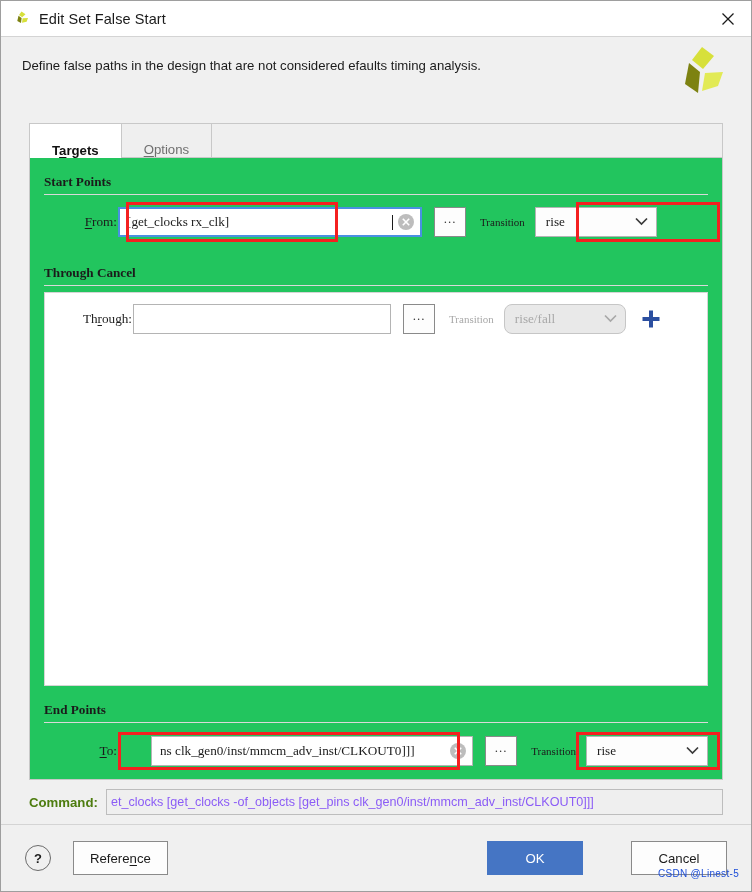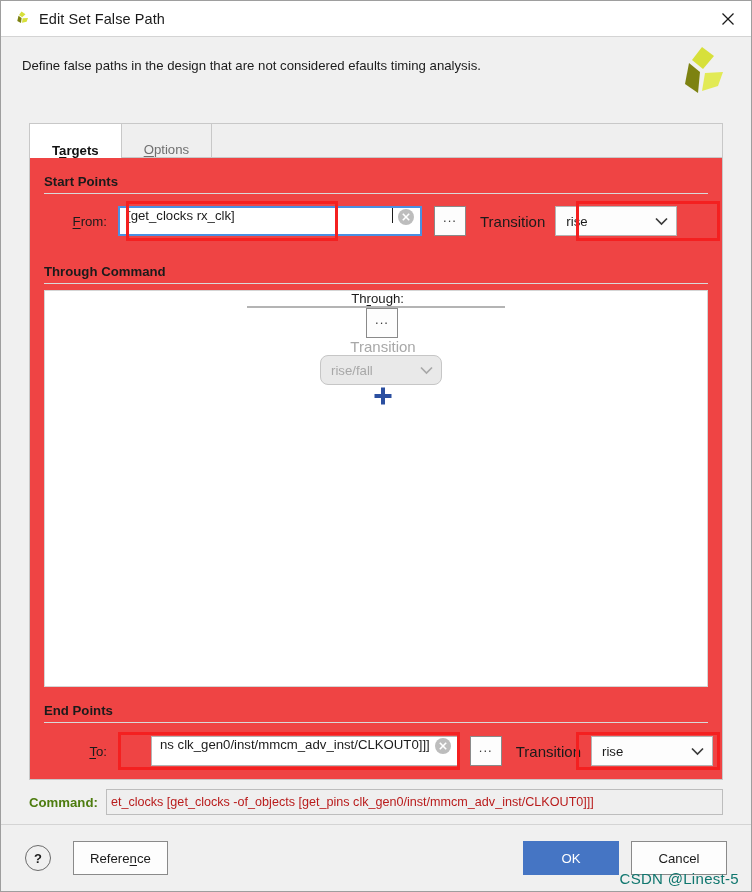--- a/index.html
+++ b/index.html
@@ -95,27 +95,28 @@
     background: #ffffff;
     color: #111111;
     font-weight: bold;
     border-right: 1px solid #c8c8c8;
     margin-bottom: -1px;
     height: 34px;
   }
   .tab u { text-underline-offset: 2px; }
 
   #tab-panel {
-    background: #ef4444;
+    background: #22c55e;
     border: 1px solid #c8c8c8;
     flex: 1 1 auto;
     min-height: 0;
     padding: 0 14px;
     display: flex;
     flex-direction: column;
+    font-family: Liberation Serif, serif;
   }
 
   
   .group-title {
     font-size: 13.2px;
     font-weight: bold;
     color: #1b1b1b;
     padding: 16px 0 4px 0;
   }
   .group-rule {
@@ -129,31 +130,31 @@
     display: flex;
     align-items: center;
     height: 46px;
     position: relative;
   }
   .field-label {
     font-size: 13.2px;
     color: #1b1b1b;
     width: 74px;
     text-align: right;
-    padding-right: 11px;
+    padding-right: 1px;
     flex: 0 0 auto;
   }
   .field-label u { text-underline-offset: 2px; }
 
   .textfield {
     height: 30px;
     background: #ffffff;
     border: 1px solid #b4b4b4;
     display: flex;
-    align-items: flex-start;
+    align-items: center;
     padding: 0 2px 0 8px;
     font-size: 13.2px;
     color: #1b1b1b;
     position: relative;
   }
   .textfield.focused {
     border: 2px solid #4a90e2;
     padding: 0 2px 0 7px;
   }
   .textfield .value {
@@ -183,21 +184,21 @@
     display: flex; align-items: center; justify-content: center;
     letter-spacing: 1px;
     margin-left: 12px;
     flex: 0 0 auto;
     line-height: 8px;
     padding-bottom: 6px;
     cursor: default;
   }
 
   .transition-label {
-    font-size: 15px;
+    font-size: 11px;
     color: #1b1b1b;
     margin-left: 14px;
     flex: 0 0 auto;
   }
   .transition-label.disabled { color: #a8a8a8; }
 
   .combo {
     height: 30px;
     width: 122px;
     border: 1px solid #b4b4b4;
@@ -262,21 +263,21 @@
   }
   #command-field {
     flex: 1 1 auto;
     height: 26px;
     background: #efefef;
     border: 1px solid #bdbdbd;
     display: flex;
     align-items: center;
     padding: 0 4px;
     font-size: 12.6px;
-    color: #b91c1c;
+    color: #8b5cf6;
     overflow: hidden;
     white-space: nowrap;
   }
 
   #footer-sep {
     height: 1px;
     background: #d4d4d4;
     flex: 0 0 auto;
   }
 
@@ -317,40 +318,40 @@
   .dlg-btn.primary {
     background: #4575c4;
     border-color: #4575c4;
     color: #ffffff;
     width: 96px;
     padding: 0;
   }
   #btn-spacer { flex: 1 1 auto; }
   #watermark {
     position: absolute;
-    right: 12px; bottom: 4px;
-    font-size: 15px;
-    color: #0f766e;
+    right: 12px; bottom: 12px;
+    font-size: 10px;
+    color: #1d4ed8;
     letter-spacing: .3px;
   }
 </style>
 </head>
 <body>
 
 <div id="dialog">
 
   <div id="titlebar">
     <div id="title-logo">
       <svg width="18" height="18" viewBox="0 0 18 18">
         <polygon points="9.5,1.5 13.5,4.2 10.2,7.2 7,5.0" fill="#d7e03a"></polygon>
         <polygon points="6.5,5.8 9.6,7.9 9.0,13.0 5.3,11.0" fill="#7d8211"></polygon>
         <polygon points="10.6,8.2 16.0,8.0 14.6,11.8 10.0,12.7" fill="#d7e03a"></polygon>
       </svg>
     </div>
-    <div id="title-text">Edit Set False Path</div>
+    <div id="title-text">Edit Set False Start</div>
     <div id="titlebar-spacer"></div>
     <div id="close-btn">
       <svg width="14" height="14" viewBox="0 0 14 14">
         <line x1="1.5" y1="1.5" x2="12.5" y2="12.5" stroke="#1b1b1b" stroke-width="1.3"></line>
         <line x1="12.5" y1="1.5" x2="1.5" y2="12.5" stroke="#1b1b1b" stroke-width="1.3"></line>
       </svg>
     </div>
   </div>
 
   <div id="desc-row">
@@ -400,25 +401,25 @@
             <svg width="13" height="9" viewBox="0 0 13 9">
                 <polyline points="1,1.5 6.5,7 12,1.5" fill="none" stroke="#3b3b3b" stroke-width="1.7"></polyline>
               </svg>
           </span>
         </div>
 
         <div class="redbox" style="left:82px; top:7px; width:212px; height:40px;"></div>
         <div class="redbox" style="left:532px; top:7px; width:144px; height:40px;"></div>
       </div>
 
-      <div class="group-title">Through Command</div>
+      <div class="group-title">Through Cancel</div>
       <div class="group-rule"></div>
 
       <div id="through-panel">
-        <div class="field-row" style="height:52px;flex-direction:column;">
+        <div class="field-row" style="height:52px;">
           <div class="field-label" style="width:78px;">Th<u>r</u>ough:</div>
           <div class="textfield" style="width:258px;">
             <span class="value"></span>
           </div>
           <div class="browse-btn">...</div>
           <div class="transition-label disabled">Transition</div>
           <div class="combo disabled">
             <span class="combo-value">rise/fall</span>
             <span class="chev">
               <svg width="13" height="9" viewBox="0 0 13 9">
@@ -474,17 +475,17 @@
 
   <div id="footer-sep"></div>
 
   <div id="button-bar">
     <div id="help-btn">?</div>
     <div class="dlg-btn">
         <span>Refere<u>n</u>ce</span>
       </div>
     <div id="btn-spacer"></div>
     <div class="dlg-btn primary">OK</div>
-    <div class="dlg-btn" style="width:96px; padding:8px; margin-right:0;">Cancel</div>
+    <div class="dlg-btn" style="width:96px; padding:8px; margin-right:0;margin-left:36px;">Cancel</div>
     <div id="watermark">CSDN @Linest-5</div>
   </div>
 
 </div>
 
 </body></html>

